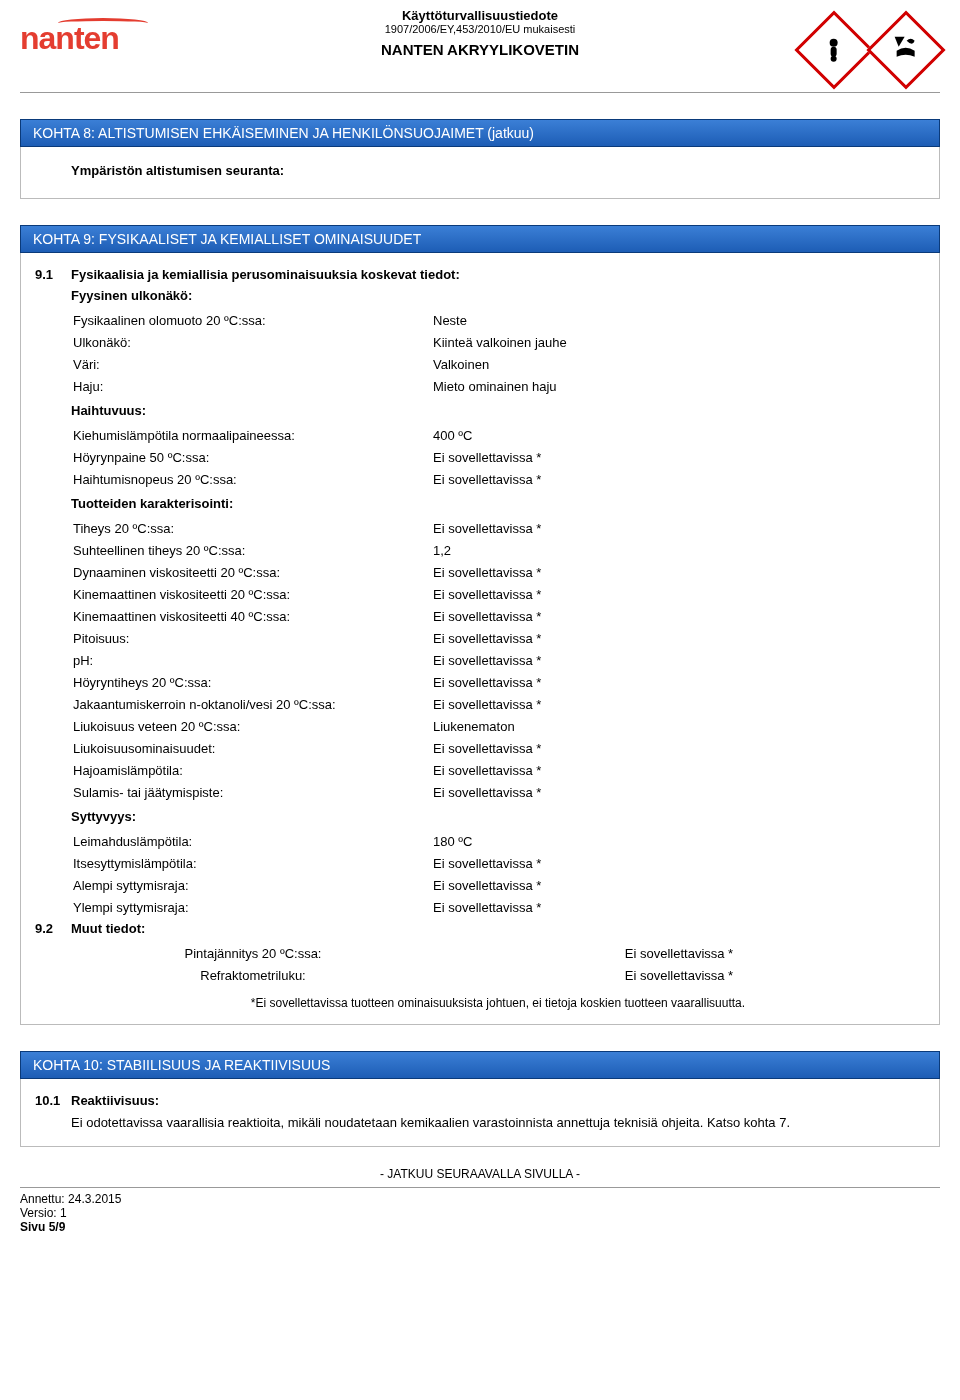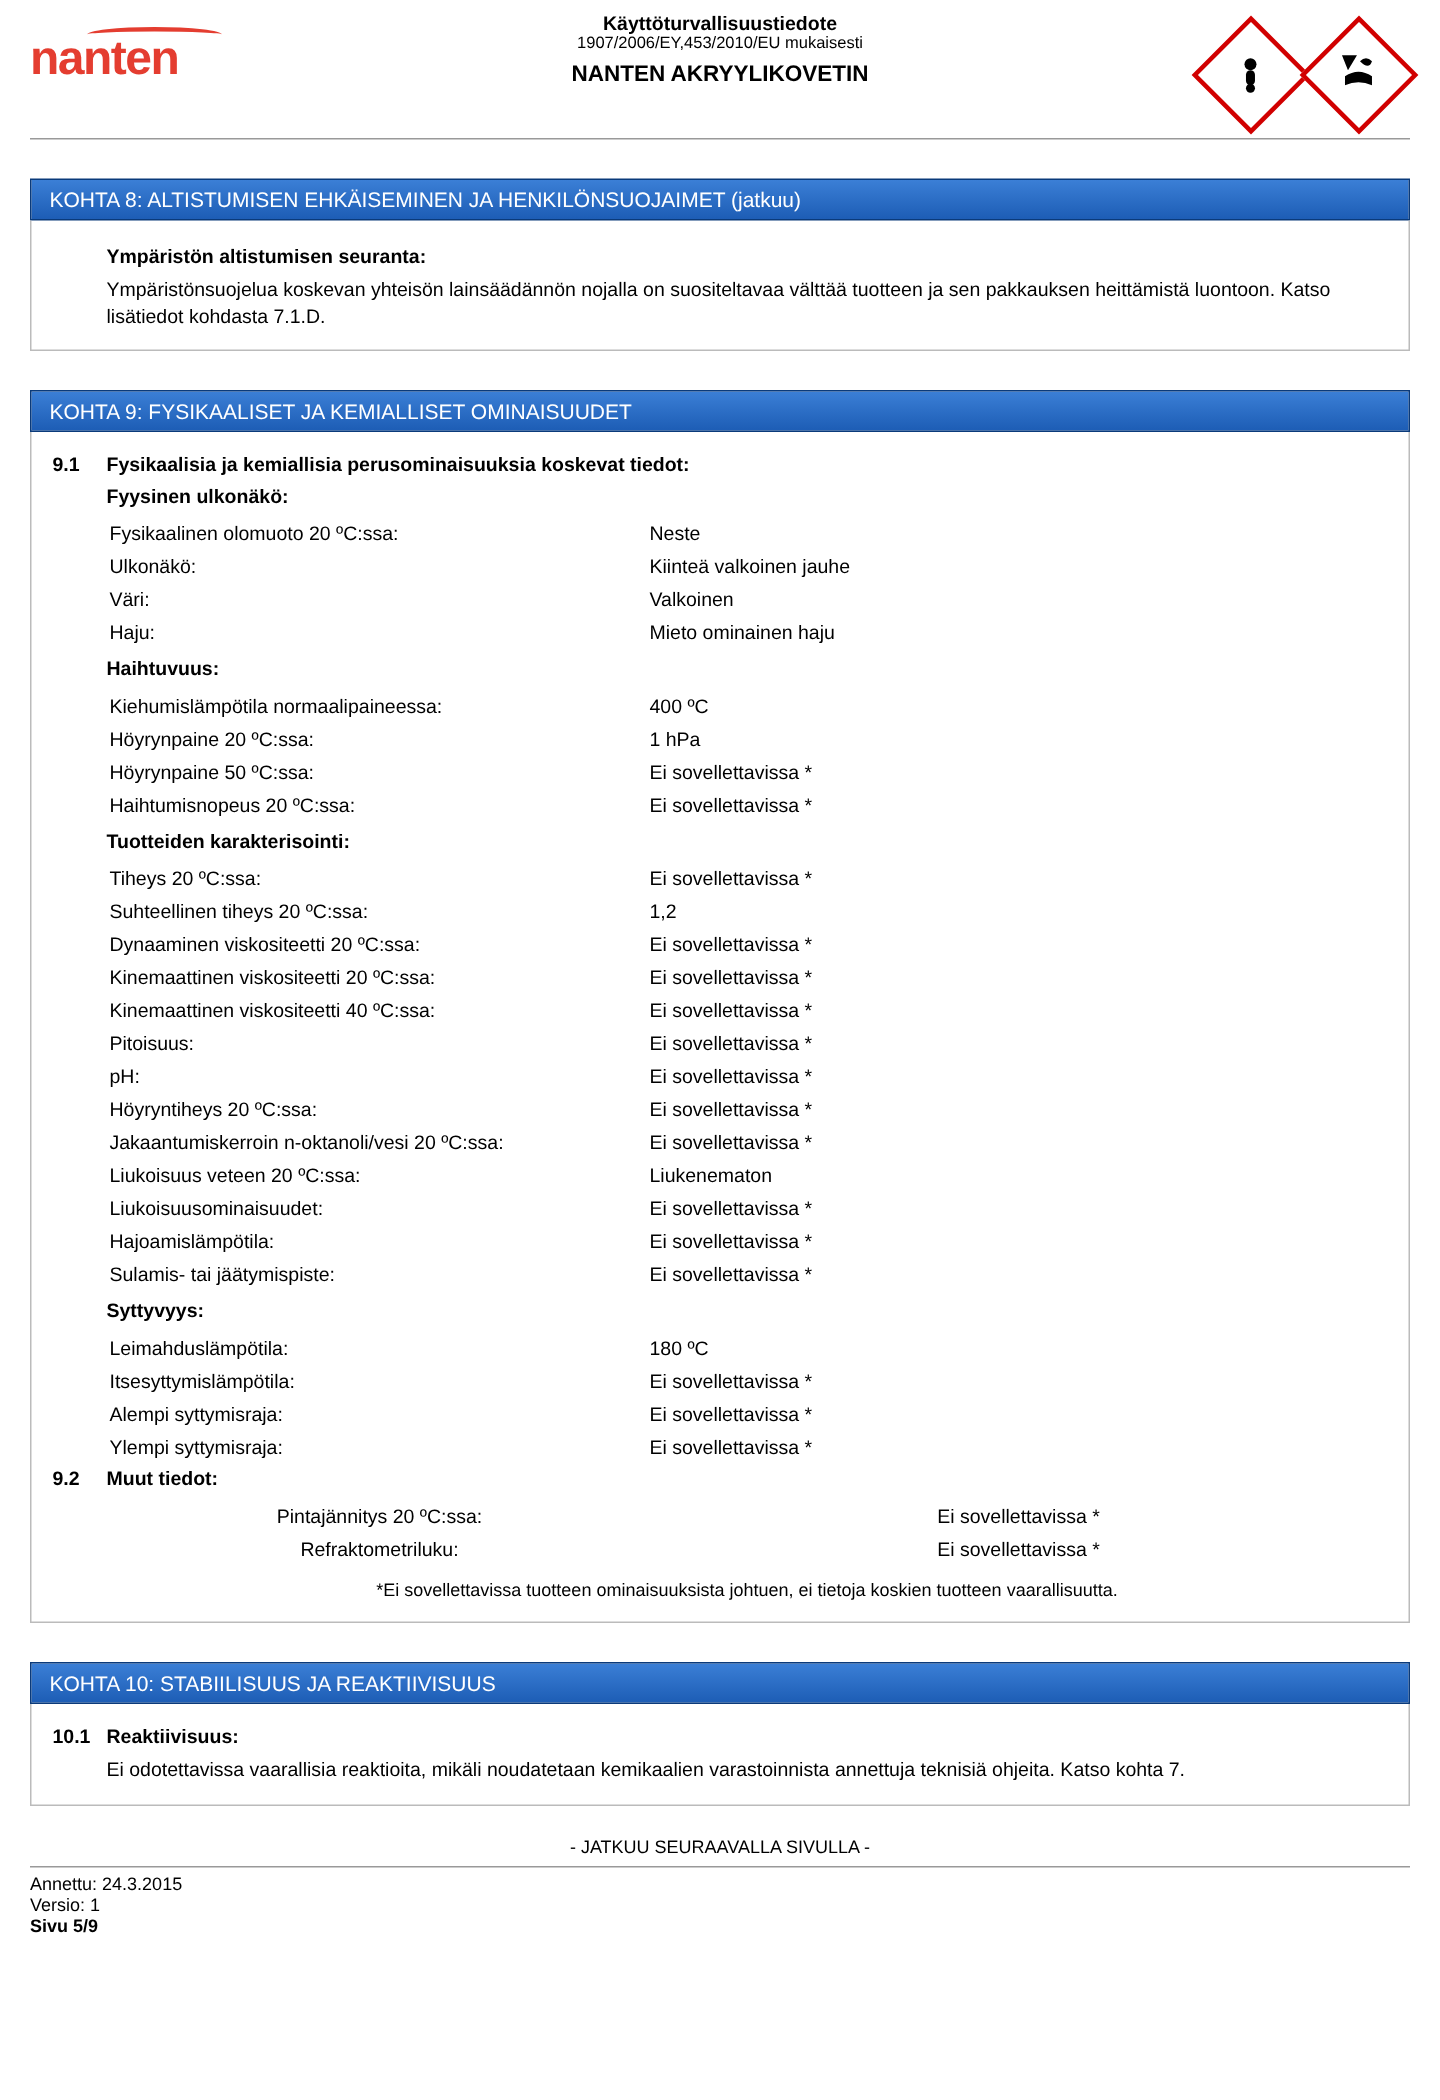--- a/index.html
+++ b/index.html
@@ -179,21 +179,20 @@
           </div>
         </div>
       </div>
     </div>
   </div>
 
   <div class="section-bar">KOHTA 8: ALTISTUMISEN EHKÄISEMINEN JA HENKILÖNSUOJAIMET (jatkuu)</div>
   <div class="content-box">
     <div style="padding-left:36px;">
       <div class="sub-head">Ympäristön altistumisen seuranta:</div>
-      <div class="body-text">Ympäristönsuojelua koskevan yhteisön lainsäädännön nojalla on suositeltavaa välttää tuotteen ja sen pakkauksen heittämistä luontoon. Katso lisätiedot kohdasta 7.1.D.</div>
     </div>
   </div>
 
   <div class="section-bar">KOHTA 9: FYSIKAALISET JA KEMIALLISET OMINAISUUDET</div>
   <div class="content-box">
     <div class="num-row">
       <div class="num-label">9.1</div>
       <div>Fysikaalisia ja kemiallisia perusominaisuuksia koskevat tiedot:</div>
     </div>
     <div style="padding-left:36px;">
@@ -217,24 +216,20 @@
           </div>
         </div>
 
       <div class="sub-head">Haihtuvuus:</div>
       <div class="prop-list" id="propsvol">
           <div class="prop-row">
             <div class="prop-key">Kiehumislämpötila normaalipaineessa:</div>
             <div class="prop-val">400 ºC</div>
           </div>
           <div class="prop-row">
-            <div class="prop-key">Höyrynpaine 20 ºC:ssa:</div>
-            <div class="prop-val">1 hPa</div>
-          </div>
-          <div class="prop-row">
             <div class="prop-key">Höyrynpaine 50 ºC:ssa:</div>
             <div class="prop-val">Ei sovellettavissa *</div>
           </div>
           <div class="prop-row">
             <div class="prop-key">Haihtumisnopeus 20 ºC:ssa:</div>
             <div class="prop-val">Ei sovellettavissa *</div>
           </div>
         </div>
 
       <div class="sub-head">Tuotteiden karakterisointi:</div>

